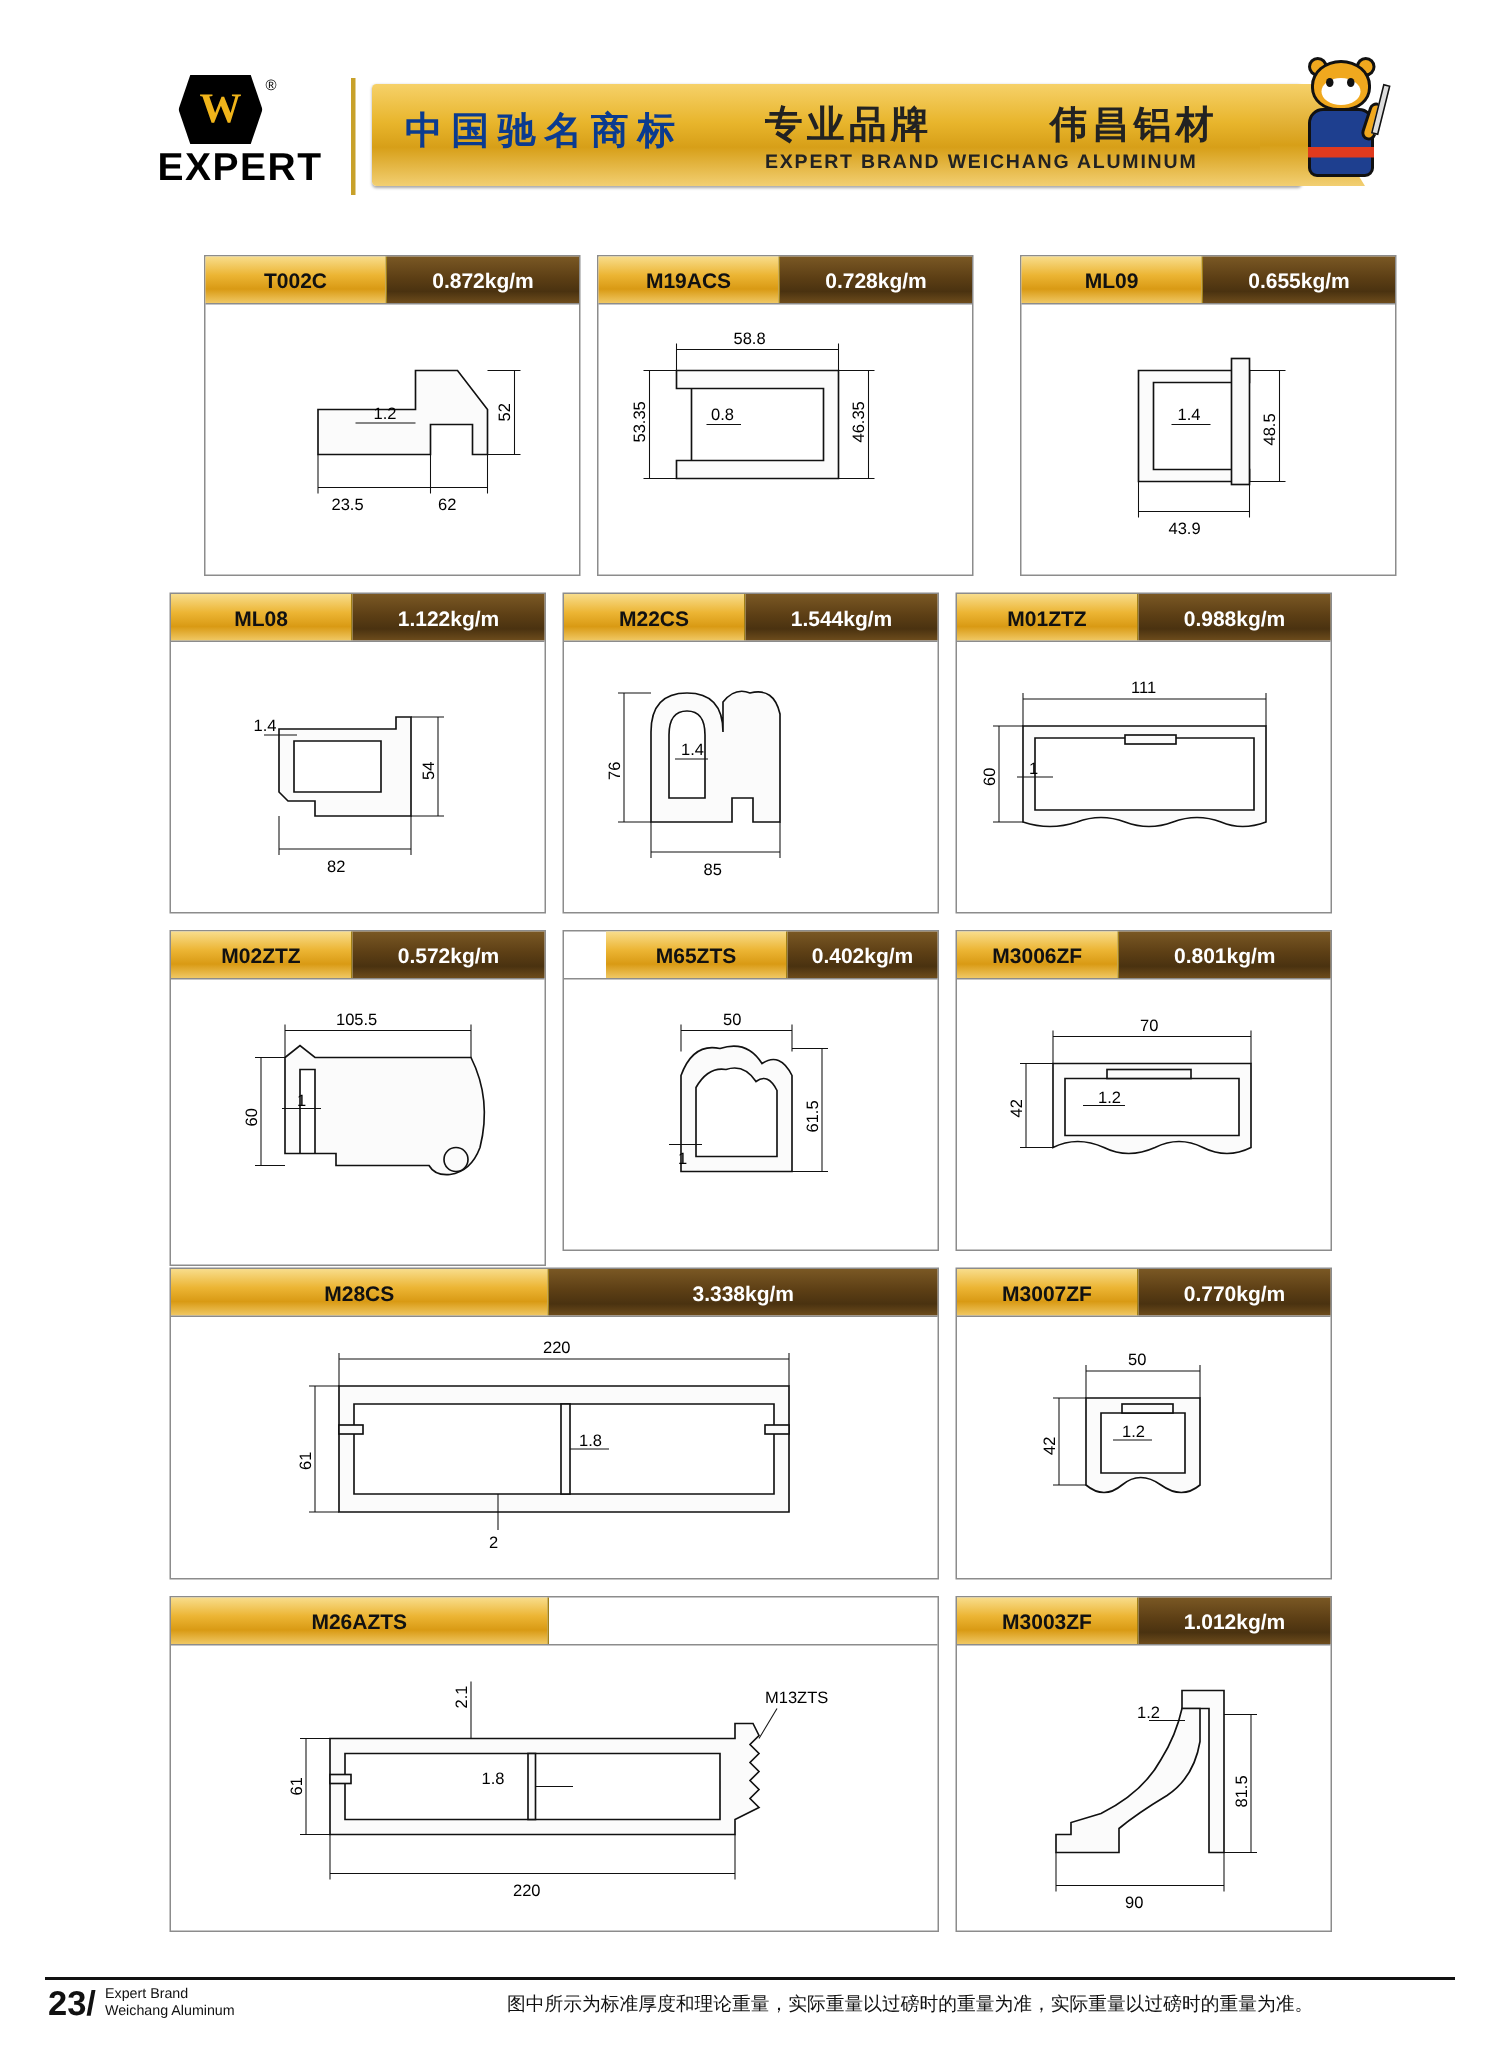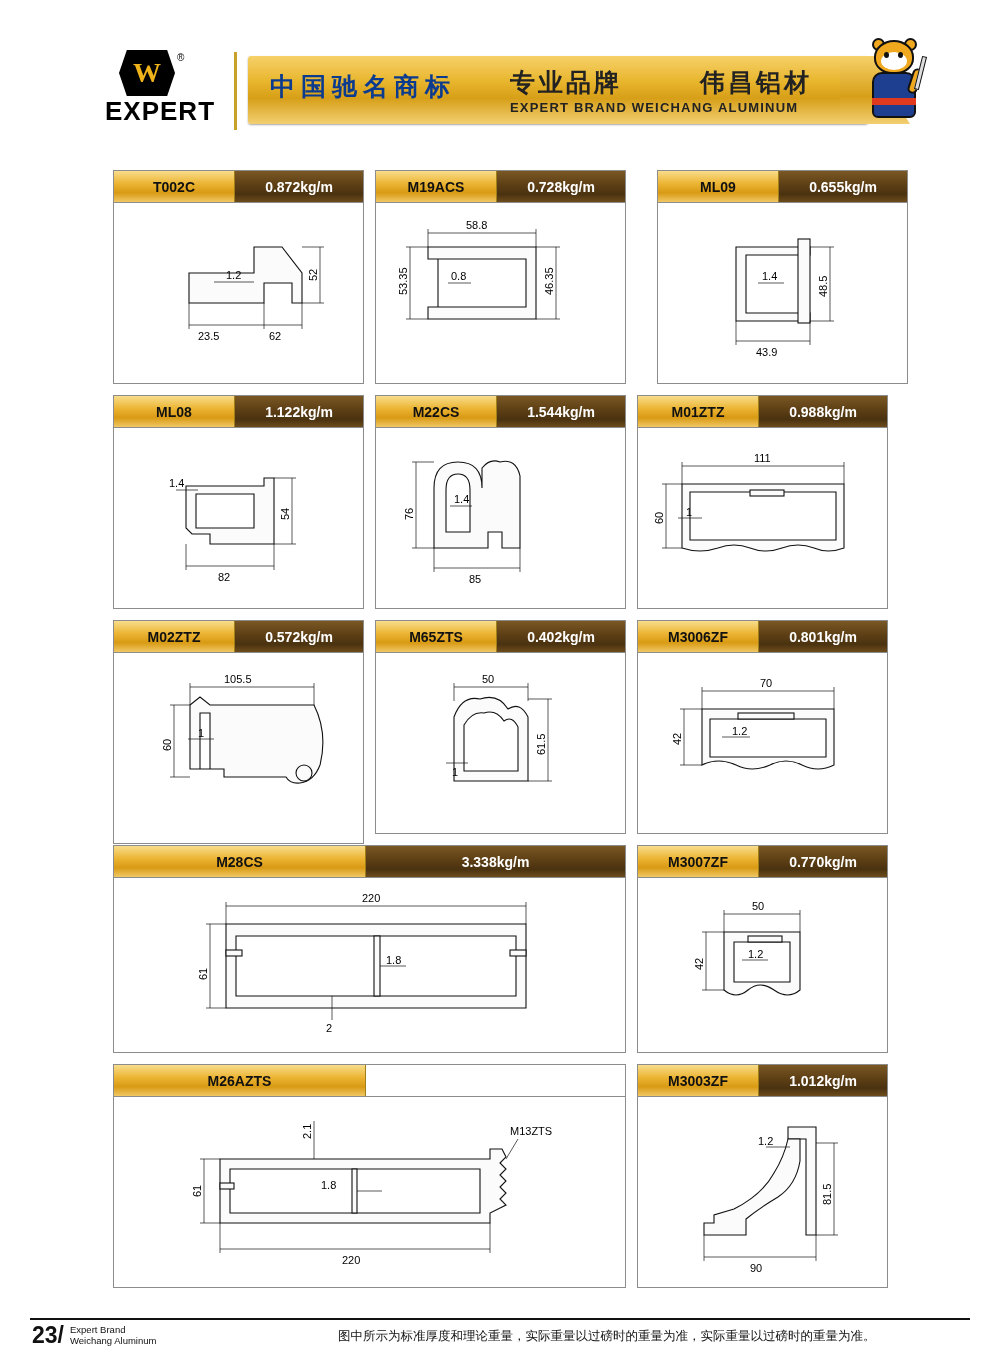--- a/index.html
+++ b/index.html
@@ -191,21 +191,21 @@
       <div class="eye-r"></div>
       <div class="body"></div>
       <div class="belt"></div>
       <div class="arm"></div>
       <div class="stick"></div>
     </div>
   </div>
 
   <div class="grid">
 
-    <div class="row" style="height:214px;">
+    <div class="row" style="height:214px;margin-left:23px;">
 
       <div class="cell" style="left:0px; width:251px; height:214px;">
         <div class="label-bar">
           <div class="lbl-name" style="width:121px;">T002C</div>
           <div class="lbl-weight">0.872kg/m</div>
         </div>
         <div class="drawing" style="height:182px;">
           <svg width="249" height="181" viewBox="0 0 249 181">
             <path class="prof" d="M75 100 L75 70 L140 70 L140 44 L168 44 L188 70 L188 100 L178 100 L178 80 L150 80 L150 100 Z"></path>
             <line class="lead" x1="75" y1="100" x2="75" y2="126"></line>
@@ -363,21 +363,21 @@
             <line class="lead" x1="60" y1="52" x2="60" y2="124"></line>
             <text class="dimv" x="57" y="98" transform="rotate(-90 57 98)">60</text>
             <line class="lead" x1="74" y1="86" x2="100" y2="86"></line>
             <text class="dim" x="84" y="84">1</text>
           </svg>
         </div>
       </div>
 
       <div class="cell" style="left:262px; width:251px; height:214px;">
         <div class="label-bar">
-          <div class="lbl-name" style="width:121px;">M65ZTS</div>
+          <div class="lbl-name" style="width:121px;margin-left:28px;">M65ZTS</div>
           <div class="lbl-weight">0.402kg/m</div>
         </div>
         <div class="drawing" style="height:182px;">
           <svg width="249" height="181" viewBox="0 0 249 181">
             <path class="prof" d="M78 64 Q86 42 104 46 Q122 40 132 56 Q144 48 152 64 L152 128 L78 128 Z M88 72 Q96 58 108 60 Q120 56 128 68 Q136 62 142 74 L142 118 L88 118 Z" fill-rule="evenodd"></path>
             <line class="lead" x1="78" y1="48" x2="78" y2="30"></line>
             <line class="lead" x1="152" y1="48" x2="152" y2="30"></line>
             <line class="lead" x1="78" y1="34" x2="152" y2="34"></line>
             <text class="dim" x="106" y="30">50</text>
             <line class="lead" x1="152" y1="46" x2="176" y2="46"></line>
@@ -385,21 +385,21 @@
             <line class="lead" x1="172" y1="46" x2="172" y2="128"></line>
             <text class="dimv" x="169" y="102" transform="rotate(-90 169 102)">61.5</text>
             <line class="lead" x1="70" y1="110" x2="92" y2="110"></line>
             <text class="dim" x="76" y="123">1</text>
           </svg>
         </div>
       </div>
 
       <div class="cell" style="left:524px; width:251px; height:214px;">
         <div class="label-bar">
-          <div class="lbl-name" style="width:121px;">M3006ZF</div>
+          <div class="lbl-name" style="width:108px;">M3006ZF</div>
           <div class="lbl-weight">0.801kg/m</div>
         </div>
         <div class="drawing" style="height:182px;">
           <svg width="249" height="181" viewBox="0 0 249 181">
             <path class="prof" d="M64 56 L196 56 L196 112 Q180 120 164 112 Q148 104 132 112 Q114 120 98 112 Q80 104 64 112 Z M72 66 L188 66 L188 104 L72 104 Z" fill-rule="evenodd"></path>
             <rect class="prof" x="100" y="60" width="56" height="6"></rect>
             <line class="lead" x1="64" y1="56" x2="64" y2="34"></line>
             <line class="lead" x1="196" y1="56" x2="196" y2="34"></line>
             <line class="lead" x1="64" y1="38" x2="196" y2="38"></line>
             <text class="dim" x="122" y="34">70</text>

